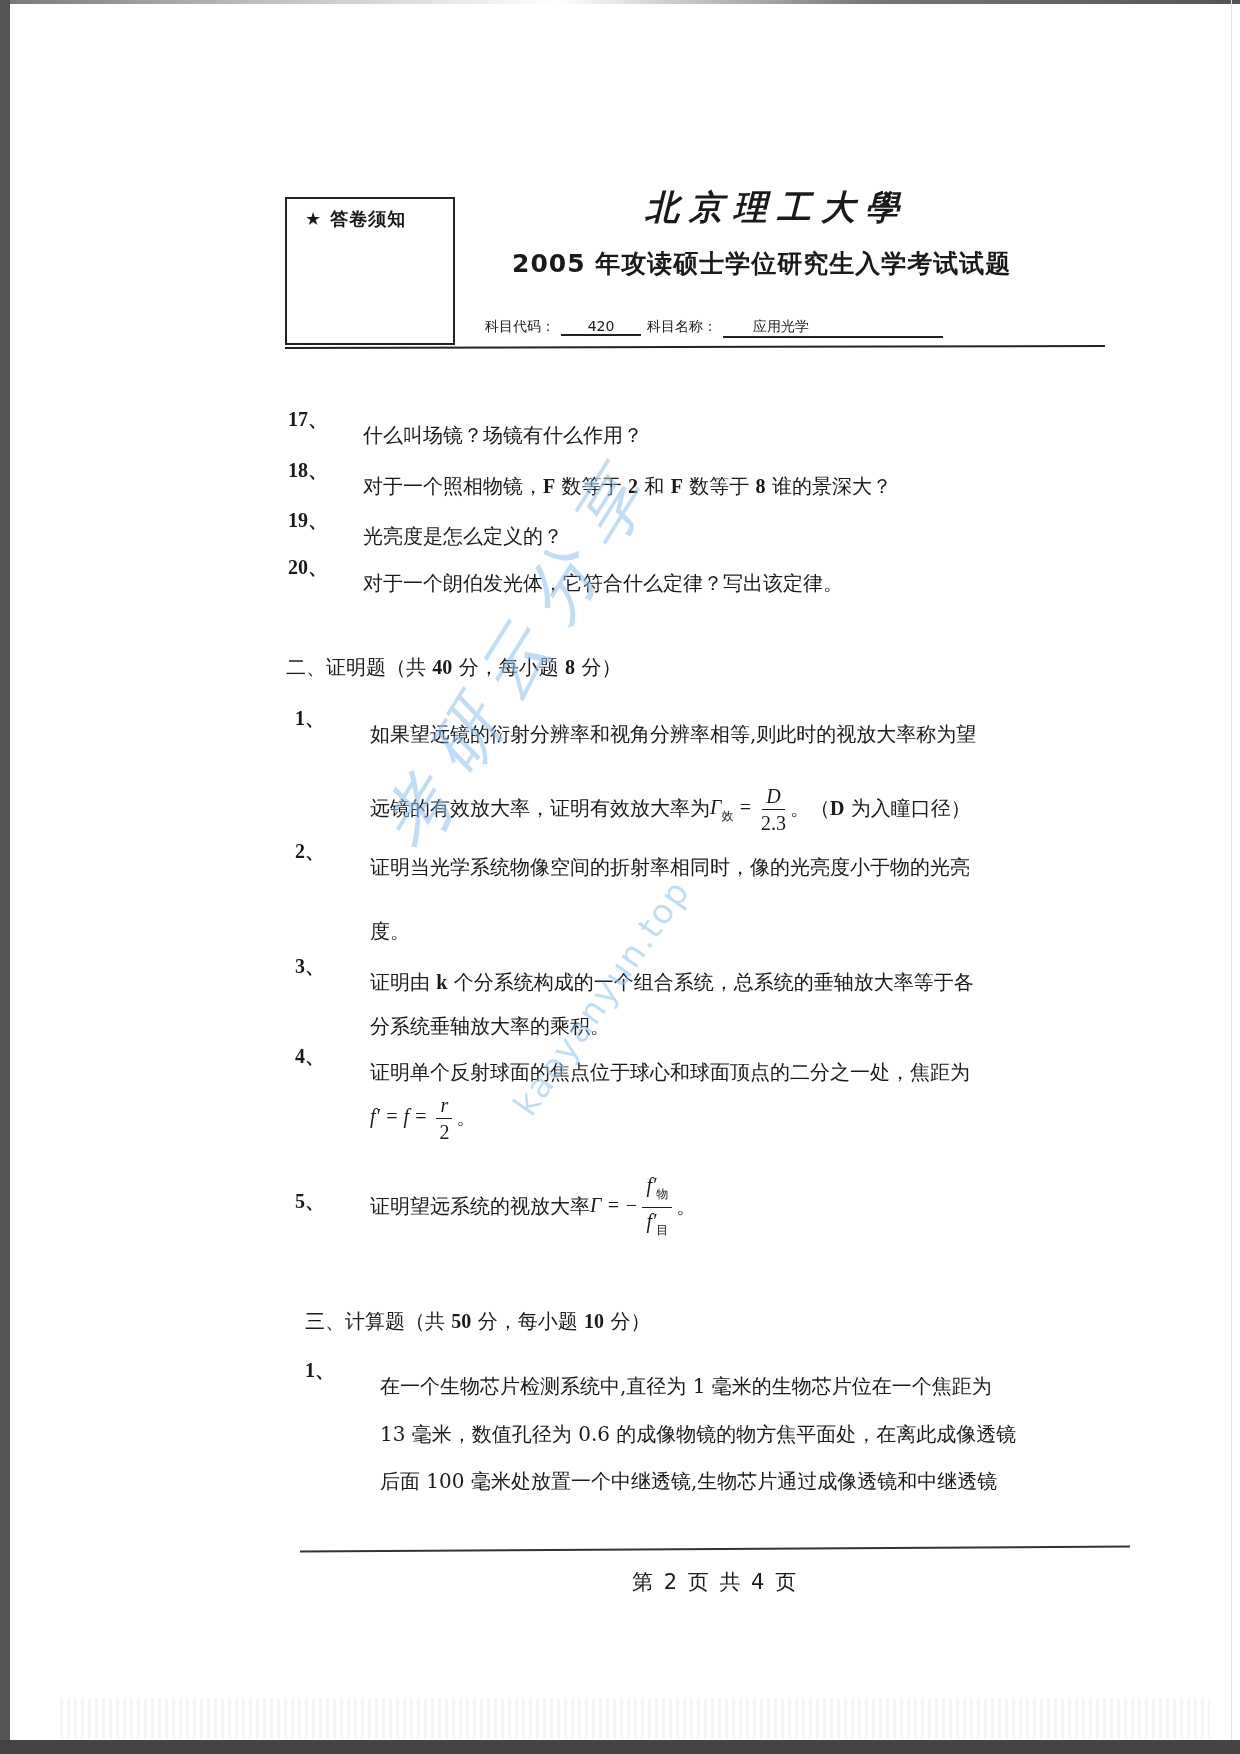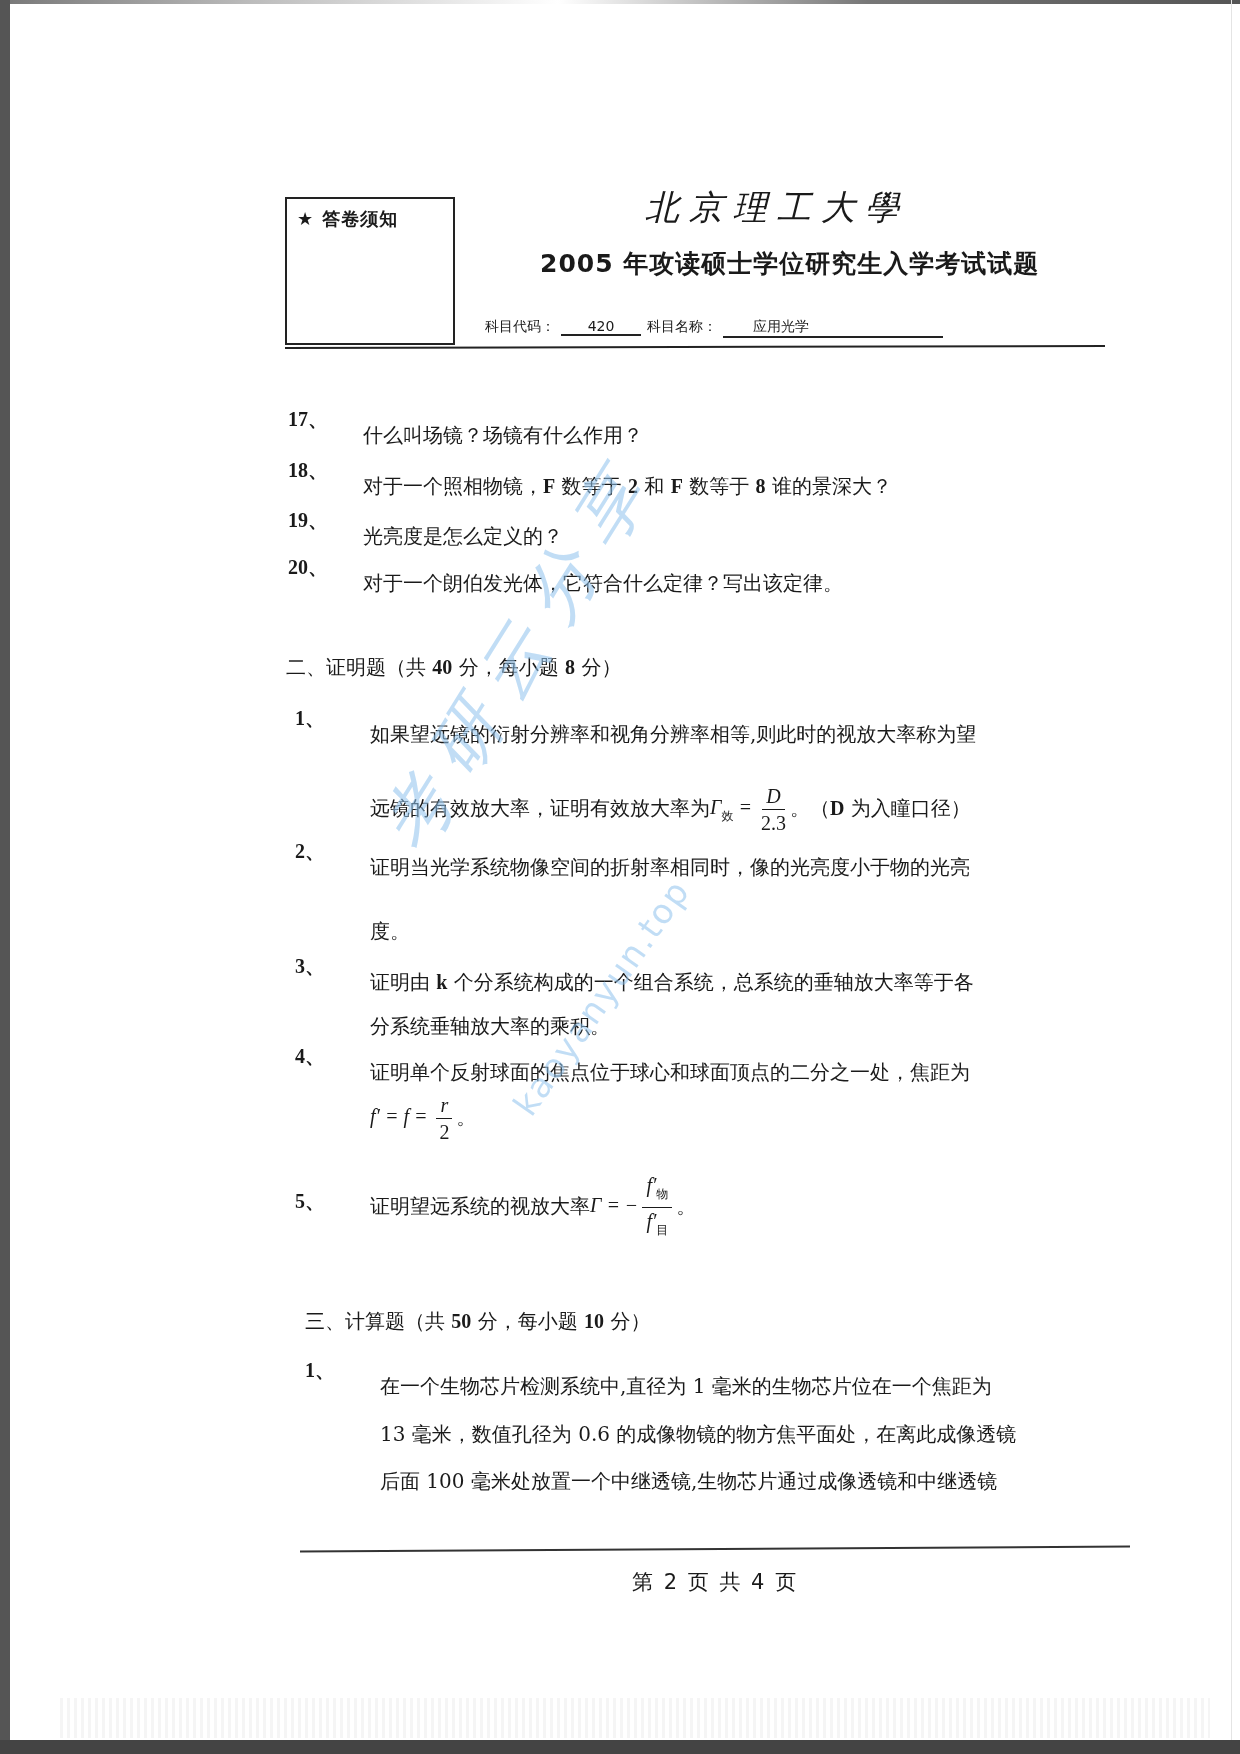--- a/index.html
+++ b/index.html
@@ -11,34 +11,34 @@
     }
     .scan-left { position:absolute; left:0; top:0; width:10px; height:1754px; background:#555; }
     .scan-top { position:absolute; left:0; top:0; width:1240px; height:4px; background:linear-gradient(90deg,#777,#bbb 20%,#fff 45%,#777 70%,#555); }
     .scan-bottom { position:absolute; left:0; bottom:0; width:1240px; height:14px; background:#444; }
     .scan-bottom-noise { position:absolute; left:60px; bottom:16px; width:1150px; height:40px;
       background:repeating-linear-gradient(90deg, rgba(0,0,0,0.04) 0 3px, rgba(0,0,0,0) 3px 7px); }
     .scan-right-line { position:absolute; right:8px; top:0; width:1px; height:1754px; background:#e4e4e4; }
 
     .notice-box {
       position:absolute; left:285px; top:197px; width:170px; height:148px;
-      border:2px solid #222; box-sizing:border-box; padding:8px 6px 6px 10px;
+      border:2px solid #222; box-sizing:border-box; padding:8px 6px 6px 18px;
       font-family:"DejaVu Sans", "Liberation Sans", sans-serif;
     }
     .notice-title { font-size:18px; font-weight:bold; line-height:24px; letter-spacing:1px; }
     .notice-title .star { margin-right:8px; }
     .notice-body { font-size:15px; line-height:24px; letter-spacing:1px; }
 
     .school-name {
-      position:absolute; left:645px; top:185px; font-size:34px; font-weight:normal;
+      position:absolute; left:645px; top:185px; font-size:34px; font-weight:bold;
       letter-spacing:10px; font-family:"DejaVu Serif", serif; font-style:italic;
     }
     .exam-title {
       position:absolute; left:512px; top:247px; font-size:25px; font-weight:bold;
-      font-family:"DejaVu Sans", "Liberation Sans", sans-serif; letter-spacing:1px;margin-left:28px;
+      font-family:"DejaVu Sans", "Liberation Sans", sans-serif; letter-spacing:1px;
     }
     .subject-line {
       position:absolute; left:485px; top:318px; font-size:14px;
       font-family:"DejaVu Sans", "Liberation Sans", sans-serif;
     }
     .subject-line .field { display:inline-block; border-bottom:2px solid #222; text-align:center; }
     .subject-line .code { width:80px; margin:0 6px; }
     .subject-line .name { width:220px; margin-left:6px; text-align:left; padding-left:30px; box-sizing:border-box; }
     .header-rule { position:absolute; left:285px; top:346px; width:820px; height:2px; background:#222; transform:rotate(-0.15deg); }
 

